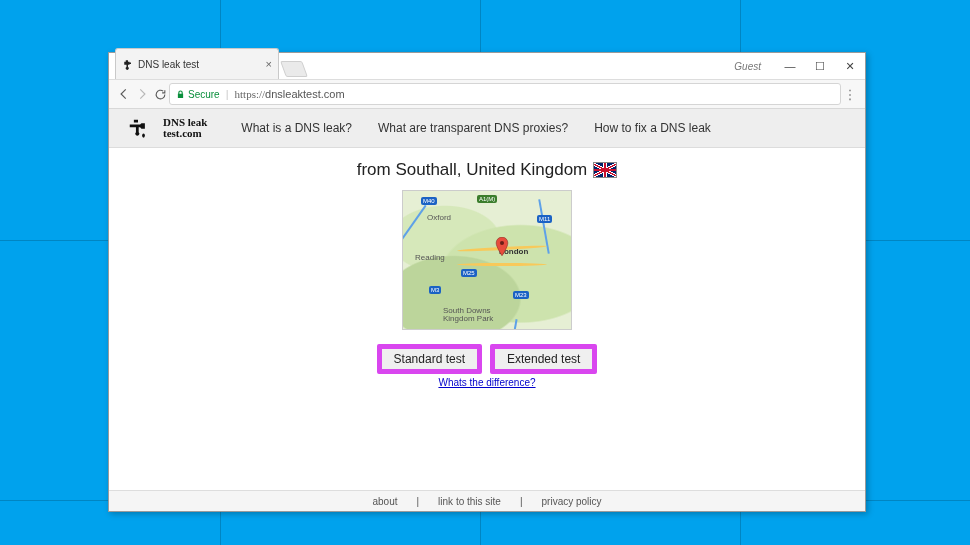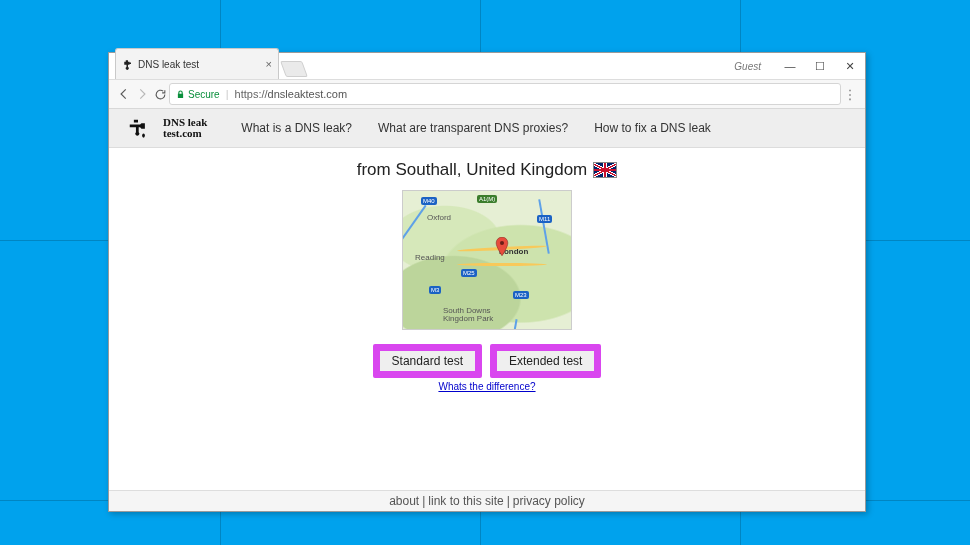--- a/index.html
+++ b/index.html
@@ -30,21 +30,21 @@
   .winbtns{position:absolute;right:0;top:0;height:26px;display:flex;align-items:center;}
   .guest{font-size:10px;color:#777;font-style:italic;margin-right:14px;}
   .wbtn{width:30px;height:22px;display:flex;align-items:center;justify-content:center;font-size:11px;color:#444;}
   
   .addrbar{height:28px;border-bottom:1px solid #d8d8d8;display:flex;align-items:center;padding:0 6px;gap:0;background:#f7f7f7;}
   .navicon{width:18px;height:18px;display:flex;align-items:center;justify-content:center;color:#5a5a5a;font-size:14px;}
   .omnibox{flex:1;height:20px;border:1px solid #d5d5d5;border-radius:3px;background:#fff;display:flex;align-items:center;padding:0 6px;font-size:11px;gap:6px;}
   .lock{color:#0a8f3c;font-size:10px;display:flex;align-items:center;gap:3px;}
   .lock svg{width:9px;height:9px;}
   .url{color:#555;}
-  .url .scheme{color:#666;}
+  .url .scheme{color:#666;font-family:Liberation Serif, serif;}
   .divider{color:#ccc;}
   .menuicon{width:18px;height:18px;display:flex;align-items:center;justify-content:center;color:#777;font-size:13px;}
   
   .page{flex:1;background:#fff;display:flex;flex-direction:column;overflow:hidden;}
   .sitenav{height:38px;background:#eeeeee;border-bottom:1px solid #dcdcdc;display:flex;align-items:center;padding:0 18px;gap:26px;font-size:12px;color:#333;}
   .logo{display:flex;align-items:center;gap:14px;font-weight:bold;font-size:12px;line-height:1;color:#111;padding-right:8px;}
   .logo svg{width:22px;height:22px;}
   .logo .logotext{display:flex;flex-direction:column;font-family:Georgia,serif;font-weight:bold;}
   .logo .logotext span{font-size:11px;}
   .navlink{color:#333;font-size:12px;white-space:nowrap;}
@@ -76,23 +76,23 @@
       linear-gradient(#e6efd4,#e6efd4);
   }
   .map .road{position:absolute;background:#f8c95a;}
   .map .roadblue{position:absolute;background:#5ea1e8;}
   .map .badge{position:absolute;font-size:6px;background:#1b62c4;color:#fff;border-radius:2px;padding:0 2px;line-height:8px;}
   .map .badgeg{background:#3b7d2c;}
   .map .city{position:absolute;font-size:8px;color:#555;white-space:nowrap;}
   .map .pin{position:absolute;left:92px;top:46px;width:14px;height:14px;}
   .map .pin svg{width:14px;height:20px;display:block;}
   .btns{margin-top:14px;display:flex;gap:8px;}
-  .btns button{font-size:12px;padding:3px 12px;background:#efefef;border:7px solid #d946ef;border-radius:2px;color:#222;font-family:inherit;}
+  .btns button{font-size:12px;padding:3px 12px;background:#efefef;border:5px solid #d946ef;border-radius:2px;color:#222;font-family:inherit;}
   .diff{font-size:10px;color:#0000cc;text-decoration:underline;margin-top:3px;}
-  .footer{height:20px;border-top:1px solid #ddd;background:#f5f5f5;font-size:12px;color:#555;display:flex;align-items:center;justify-content:center;gap:3px;}
+  .footer{height:20px;border-top:1px solid #ddd;background:#f5f5f5;font-size:10px;color:#555;display:flex;align-items:center;justify-content:center;gap:19px;}
   .footer a{color:#555;}
 </style>
 </head>
 <body>
 
 <div class="window">
 
   <div class="titlebar">
     <div class="tab">
       <span class="favicon">

